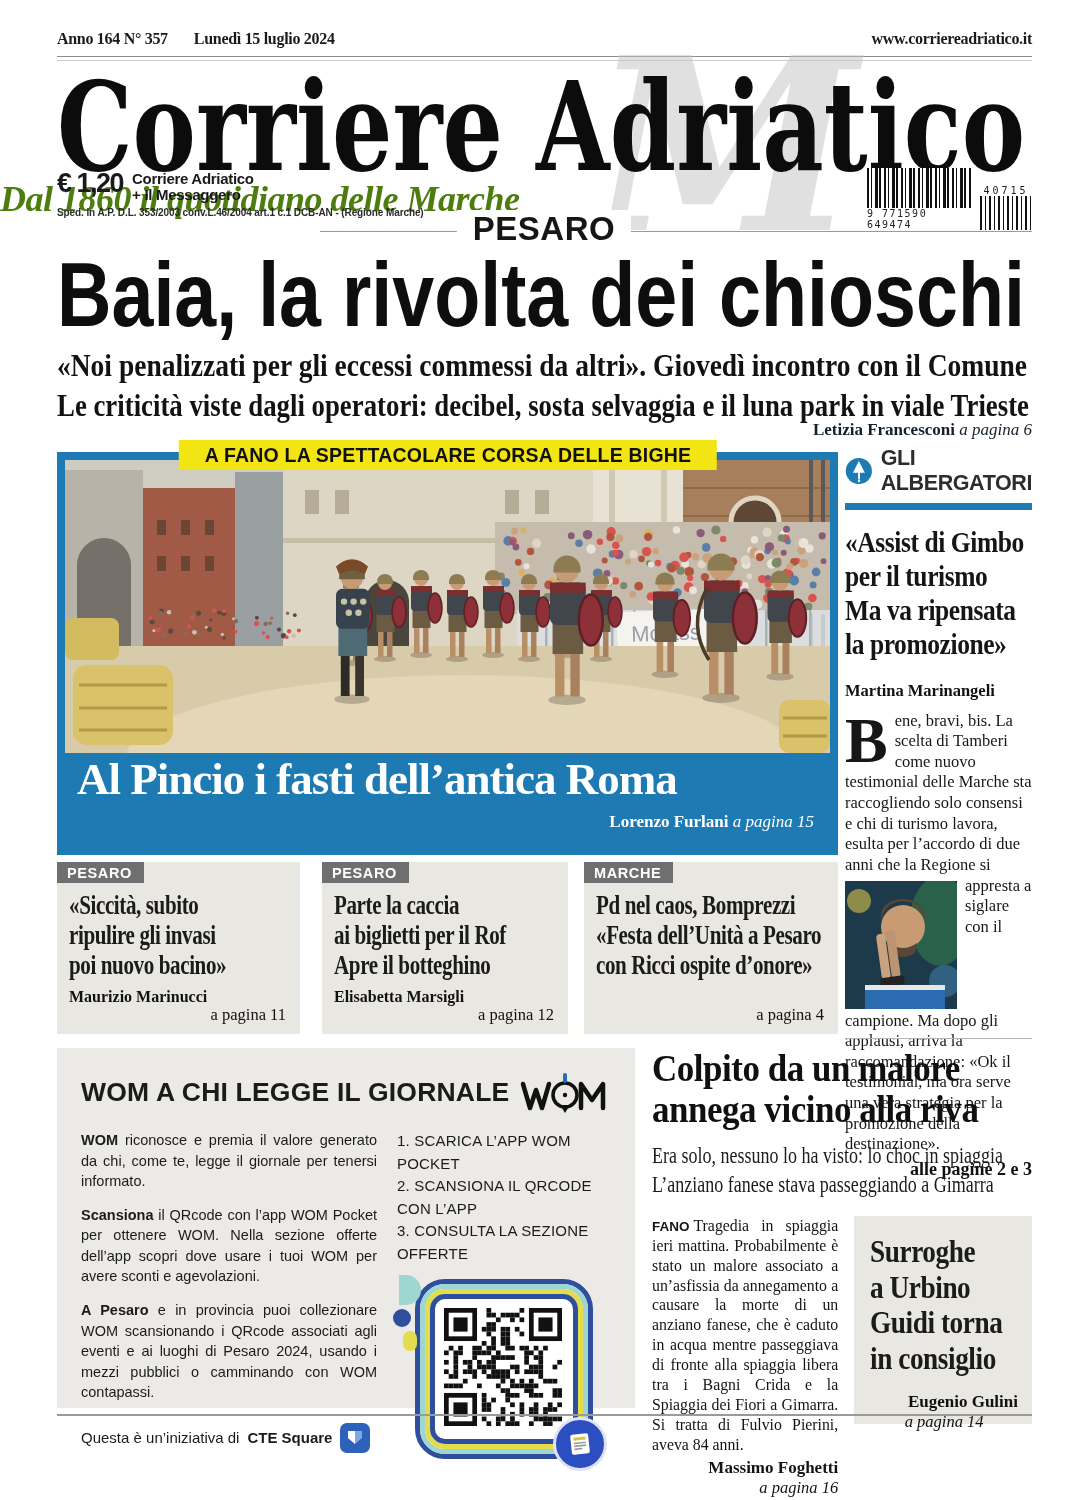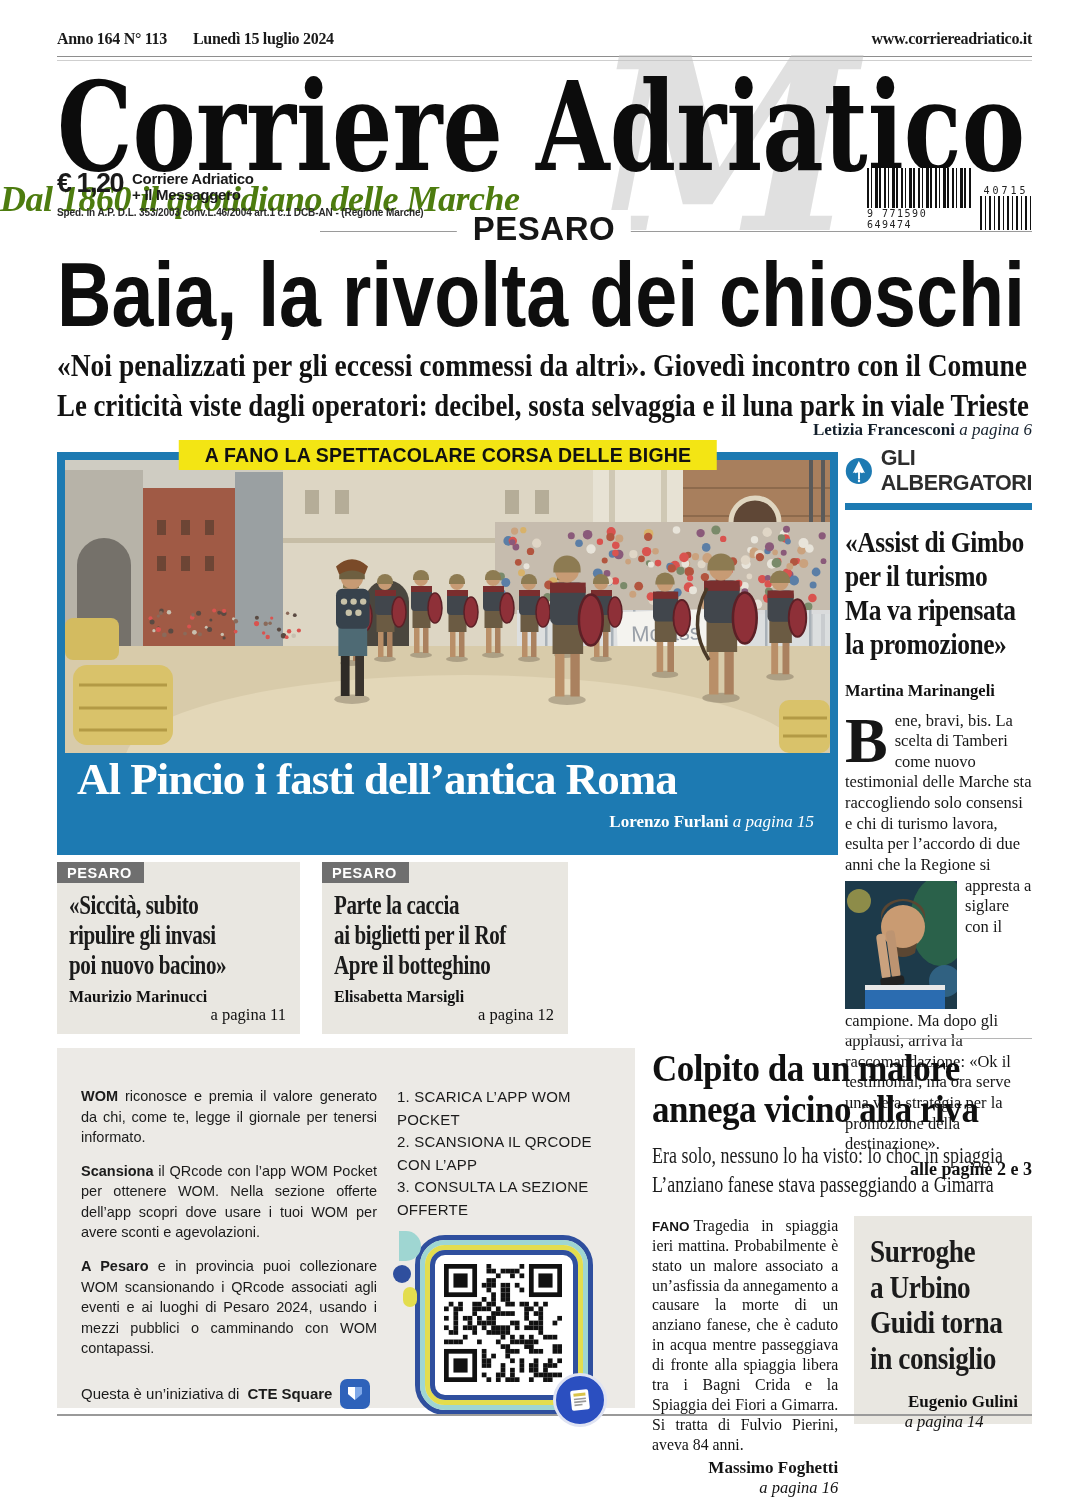--- a/index.html
+++ b/index.html
@@ -128,21 +128,21 @@
 
   .botrule{position:absolute;left:57px;right:57px;top:1414px;border-top:2px solid #9a9a9a;}
 </style>
 </head>
 <body>
 
 <div class="page">
 
   <div class="topbar">
     <div class="lft">
-      <span>Anno 164 N° 113</span><span>Lunedì 15 luglio 2024</span>
+      <span>Anno 164 N° 357</span><span>Lunedì 15 luglio 2024</span>
     </div>
     <div class="web">www.corriereadriatico.it</div>
   </div>
   <div class="toprule"></div>
 
   <div class="watermark">M</div>
   <svg class="masthead-svg" width="975" height="128" viewBox="0 0 975 128">
     <text x="0" y="108" font-family="DejaVu Serif, serif" font-weight="bold" font-size="124" fill="#0c0c0c" textLength="968" lengthAdjust="spacingAndGlyphs">Corriere Adriatico</text>
   </svg>
 
@@ -559,22 +559,42 @@
   <div class="tz tz2">
     <span class="tag">PESARO</span>
     <h4>
       <div>Parte la caccia</div>
       <div>ai biglietti per il Rof</div>
       <div>Apre il botteghino</div>
     </h4>
     <div class="by">Elisabetta Marsigli</div>
     <div class="pg">a pagina 12</div>
   </div>
+  <div class="tz tz3">
+    <span class="tag">MARCHE</span>
+    <h4>
+      <div>Pd nel caos, Bomprezzi</div>
+      <div>«Festa dell’Unità a Pesaro</div>
+      <div>con Ricci ospite d’onore»</div>
+    </h4>
+    <div class="pg">a pagina 4</div>
+  </div>
 
   <div class="wom">
+    <div class="wom-head">
+      <div class="wom-title">WOM A CHI LEGGE IL GIORNALE</div>
+      <svg width="92" height="44" viewBox="0 0 92 44">
+        <polyline points="4,14 11,38 17,20 23,38 30,14" fill="none" stroke="#111" stroke-width="4.5" stroke-linecap="round" stroke-linejoin="round"></polyline>
+        <circle cx="46" cy="25" r="12" fill="none" stroke="#111" stroke-width="3.5"></circle>
+        <rect x="44" y="3" width="4" height="10" rx="2" fill="#2b6cb8"></rect>
+        <circle cx="46" cy="25" r="2.2" fill="#111"></circle>
+        <path d="M41 35 l5 8 l5 -8" fill="#111"></path>
+        <polyline points="62,38 62,14 73,30 84,14 84,38" fill="none" stroke="#111" stroke-width="4.5" stroke-linecap="round" stroke-linejoin="round"></polyline>
+      </svg>
+    </div>
     <div class="wom-cols">
       <div class="wom-left">
         <p><b>WOM</b><span> riconosce e premia il valore generato da chi, come te, legge il giornale per tenersi informato.</span></p>
         <p><b>Scansiona</b><span> il QRcode con l’app WOM Pocket per ottenere WOM. Nella sezione offerte dell’app scopri dove usare i tuoi WOM per avere sconti e agevolazioni.</span></p>
         <p><b>A Pesaro</b><span> e in provincia puoi collezionare WOM scansionando i QRcode associati agli eventi e ai luoghi di Pesaro 2024, usando i mezzi pubblici o camminando con WOM contapassi.</span></p>
         <div class="wom-foot">
           <span>Questa è un’iniziativa di</span>
           <b>CTE Square</b>
           <svg width="30" height="30" viewBox="0 0 30 30">
             <rect width="30" height="30" rx="7" fill="#2e62ba"></rect>

